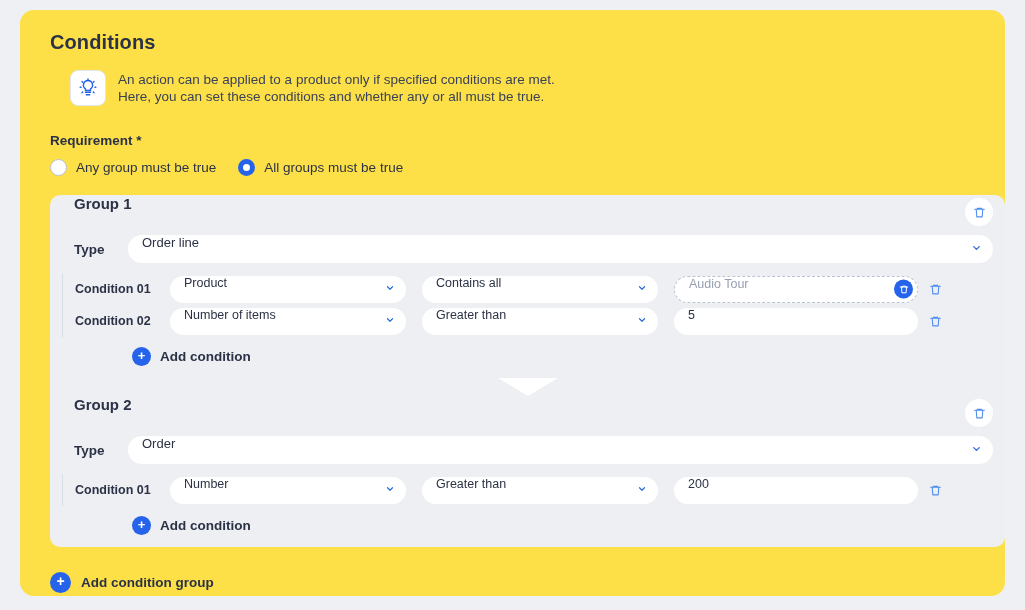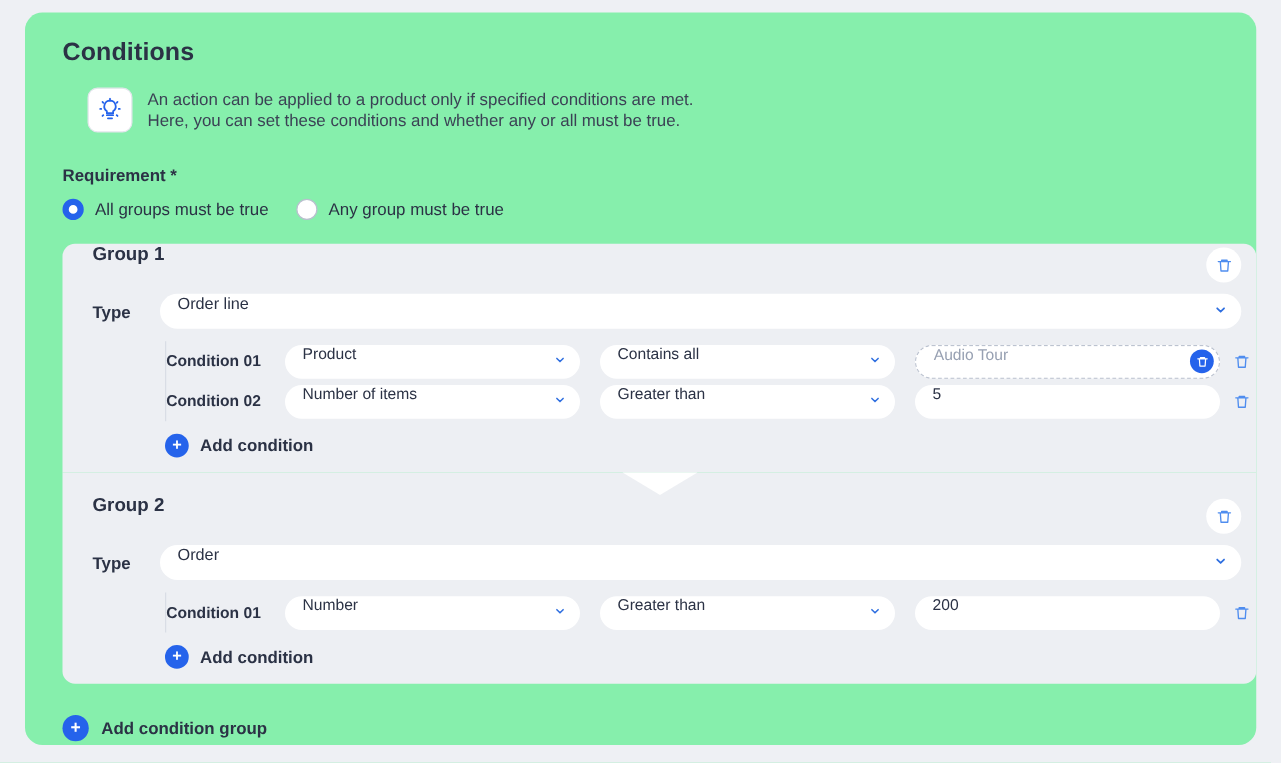--- a/index.html
+++ b/index.html
@@ -11,21 +11,21 @@
     font-family: "Liberation Sans", sans-serif;
     -webkit-font-smoothing: antialiased;
   }
 
   .card {
     position: absolute;
     left: 20px;
     top: 10px;
     width: 985px;
     height: 586px;
-    background: #86efac;
+    background: #fde047;
     border-radius: 14px;
     overflow: hidden;
   }
 
   
   .page-title {
     position: absolute;
     left: 30px;
     top: 21px;
     font-size: 20px;
@@ -195,22 +195,22 @@
     position: absolute;
     right: 11px;
     top: 50%;
     transform: translateY(-50%);
     display: block;
   }
   .type-select { flex: 1; height: 28px; border-radius: 15px; font-size: 13px; }
 
   .conditions {
     margin-top: 10px;
-    margin-left: 70px;
     border-left: 1px solid #d9dde5;
+    padding-left: 12px;
   }
   .cond-row {
     display: flex;
     align-items: center;
     gap: 0;
     height: 32px;
   }
   .cond-label {
     font-size: 12.5px;
     font-weight: bold;
@@ -306,27 +306,27 @@
         <path d="M12 1.2v1M4.8 4.3l.8.8M19.2 4.3l-.8.8M2.6 11h1M20.4 11h1M4.8 17.7l.8-.8M19.2 17.7l-.8-.8"></path>
       </svg>
     </span>
     <div class="hint-text">An action can be applied to a product only if specified conditions are met.
 Here, you can set these conditions and whether any or all must be true.</div>
   </div>
 
   <div class="req-label">Requirement *</div>
 
   <div class="radios">
+    <label class="radio">
+      <span class="radio-dot"></span>
+      <span class="radio-label">Any group must be true</span>
+    </label>
     <label class="radio checked">
       <span class="radio-dot"></span>
       <span class="radio-label">All groups must be true</span>
-    </label>
-    <label class="radio">
-      <span class="radio-dot"></span>
-      <span class="radio-label">Any group must be true</span>
     </label>
   </div>
 
   <div class="groups">
 
     <div class="group first">
       <div class="group-head">
         <span class="group-title">Group 1</span>
         <button class="trash-round">
           <svg width="13" height="13" viewBox="0 0 24 24" fill="none" stroke="#4f8def" stroke-width="2" stroke-linecap="round" stroke-linejoin="round">

